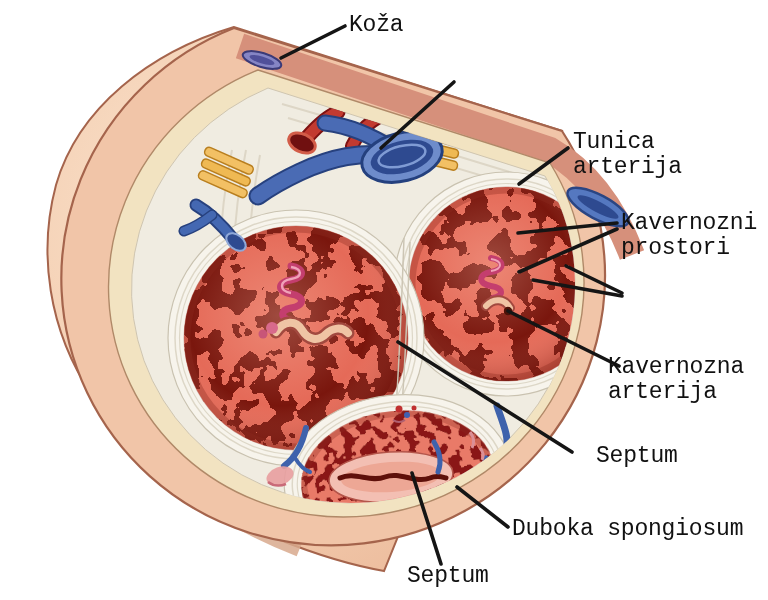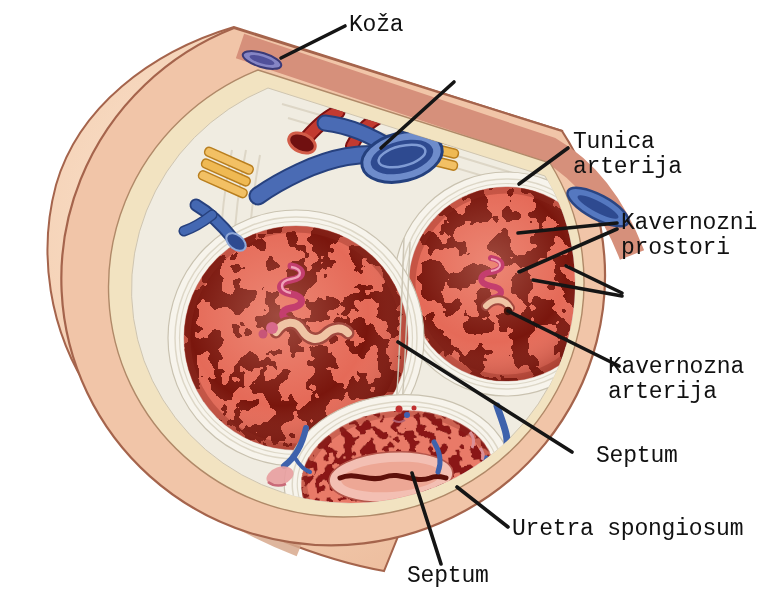--- a/index.html
+++ b/index.html
@@ -224,15 +224,15 @@
   </g>
 </svg>
 
   <div class="label l-koza">Koža</div>
   <div class="label l-tunica">Tunica arterija</div>
   <div class="label l-kavernozni">Kavernozni
 prostori</div>
   <div class="label l-arterija">Kavernozna
 arterija</div>
   <div class="label l-septum">Septum</div>
-  <div class="label l-spongiosum">Uretra spongiosum</div>
+  <div class="label l-spongiosum">Duboka spongiosum</div>
   <div class="label l-uretra">Septum</div>
 </div>
 
 </body></html>

